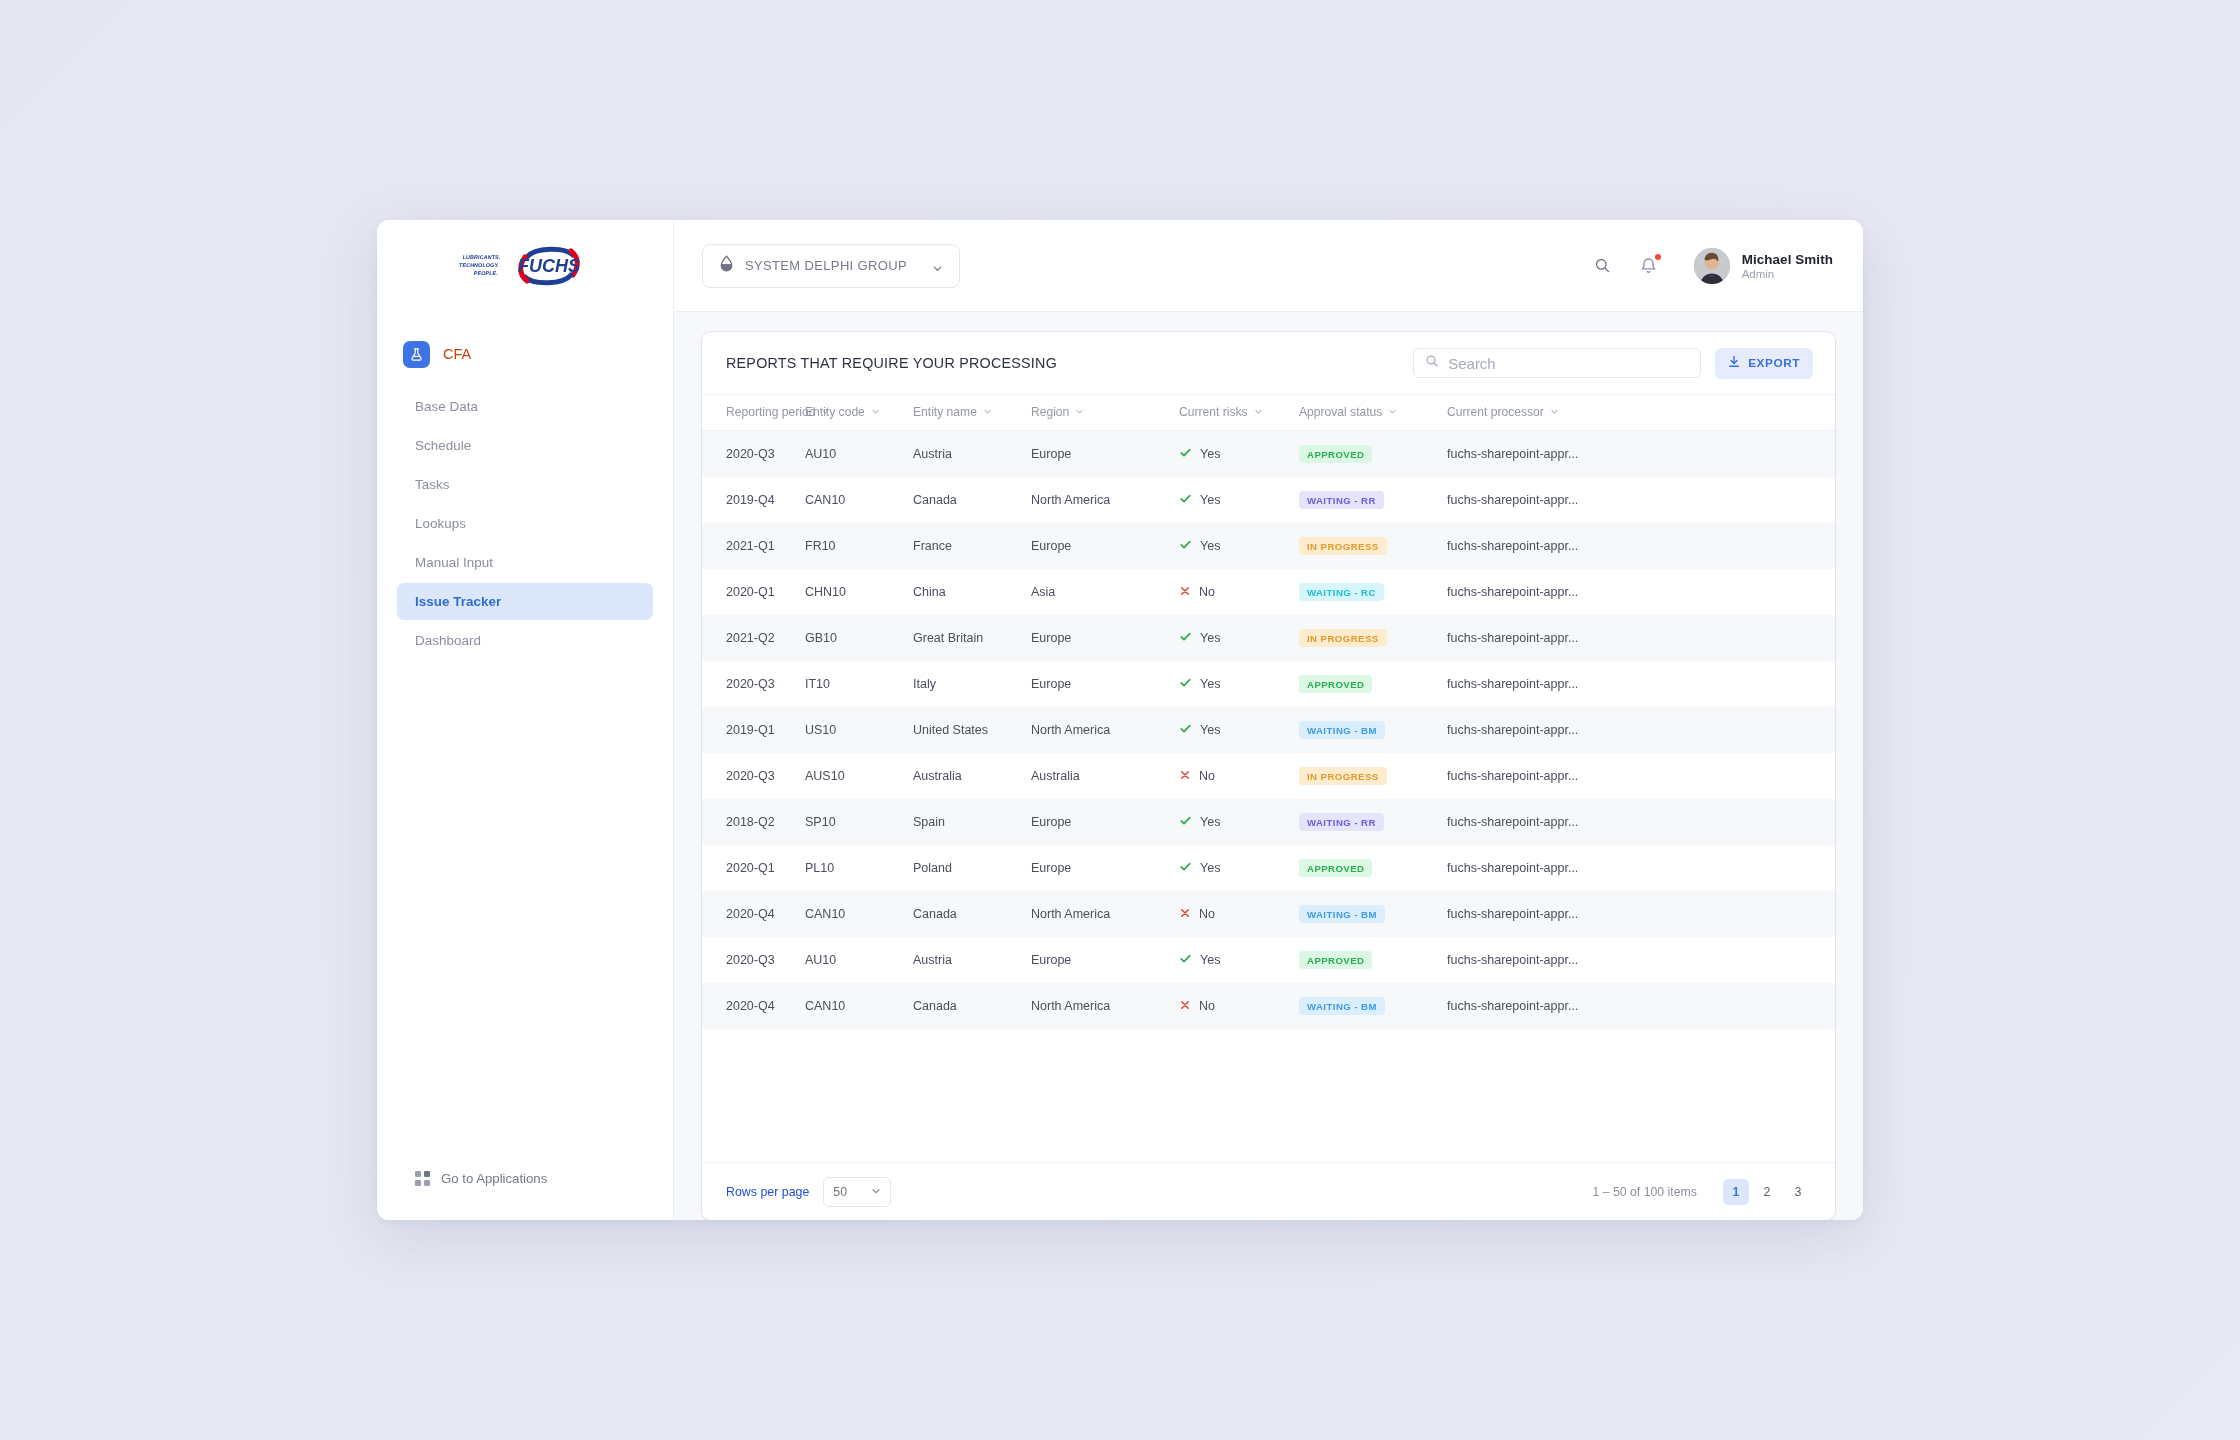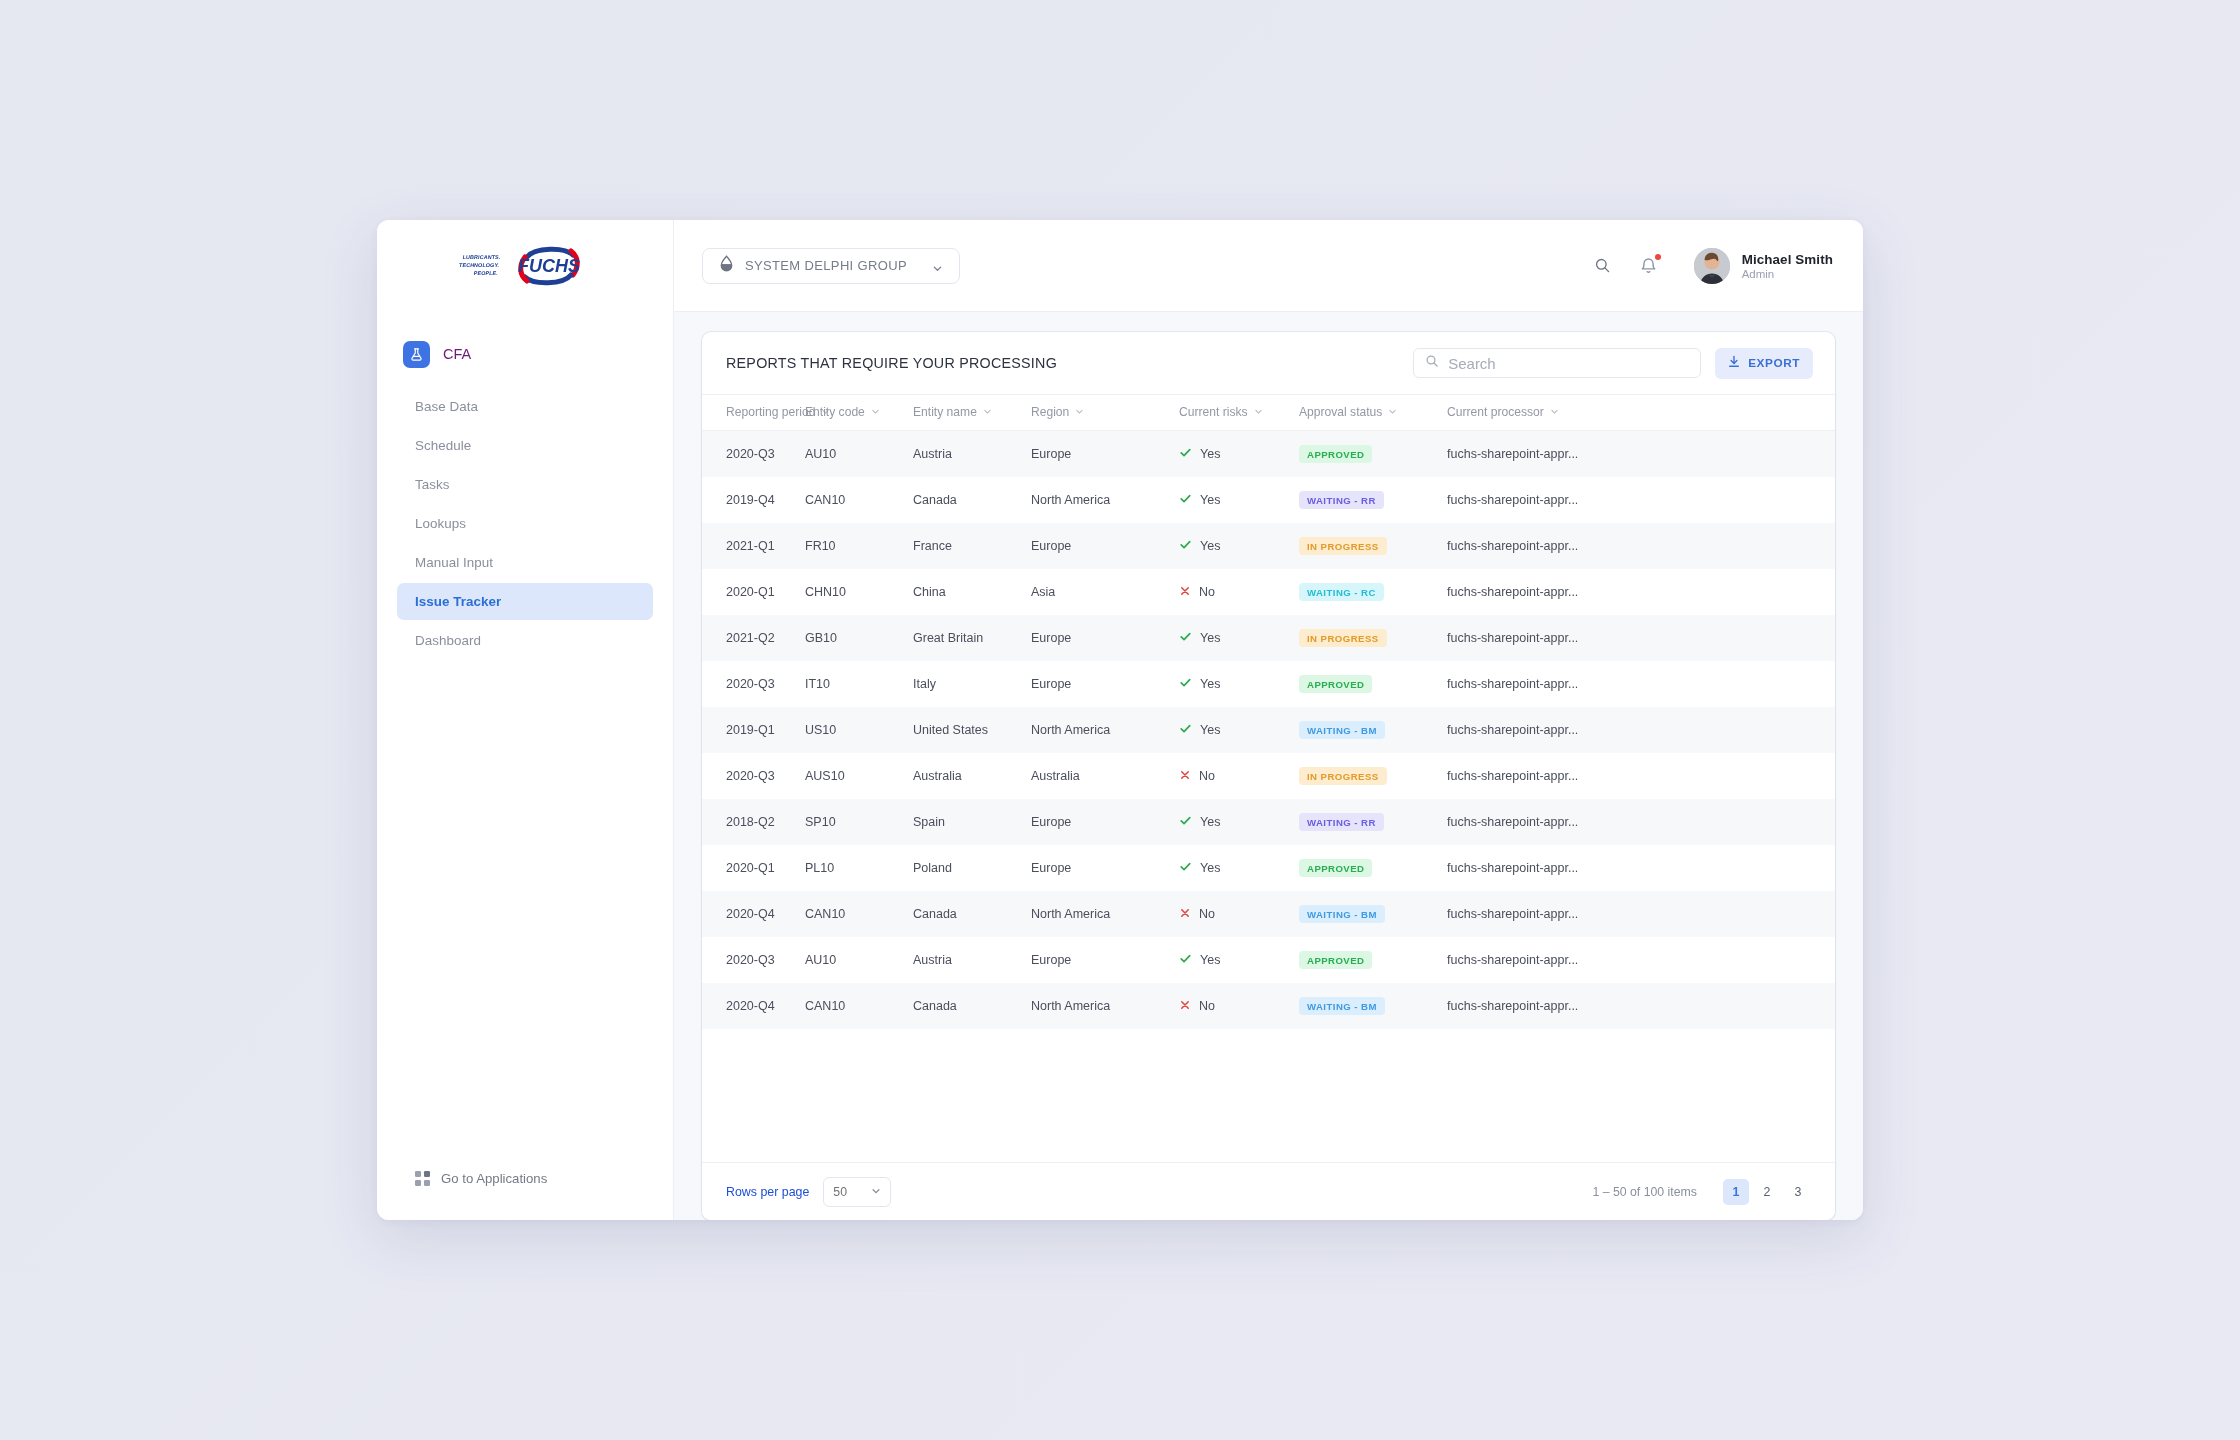--- a/index.html
+++ b/index.html
@@ -45,21 +45,21 @@
 
   .app-item {
     display: flex; align-items: center; gap: 13px;
     padding: 0 0 0 26px; height: 40px; margin: 22px 0 14px 0;
   }
   .app-badge {
     width: 27px; height: 27px; border-radius: 7px;
     background: #3d73e3; display: flex; align-items: center; justify-content: center;
     flex: 0 0 auto;
   }
-  .app-title { font-size: 14.5px; color: #701a75; font-weight: 500; }
+  .app-title { font-size: 14.5px; color: #c2410c; font-weight: 500; }
 
   .nav { display: flex; flex-direction: column; padding: 0 20px; gap: 2px; justify-content: center; }
   .nav-item {
     height: 37px; display: flex; align-items: center;
     padding: 0 18px; border-radius: 7px;
     font-size: 13.4px; color: #8a8f9c; cursor: pointer;
     letter-spacing: .05px;
   }
   .nav-item.active { background: #dce7fb; color: #2b6fd6; font-weight: 600; }
 
@@ -80,21 +80,21 @@
 
   
   .main { flex: 1 1 auto; display: flex; flex-direction: column; background: #f7f8fc; min-width: 0; }
 
   .topbar {
     height: 92px; background: #ffffff; border-bottom: 1px solid #eceef3;
     display: flex; align-items: center; padding: 0 30px 0 28px; gap: 16px;
     flex: 0 0 auto;
   }
   .group-select {
-    height: 36px; min-width: 258px; border: 1px solid #e3e6ee; border-radius: 8px;
+    height: 44px; min-width: 258px; border: 1px solid #e3e6ee; border-radius: 8px;
     display: flex; align-items: center; gap: 11px; padding: 0 16px;
     background: #fff; cursor: pointer;
   }
   .group-label { font-size: 13px; color: #767c89; letter-spacing: .35px; flex: 1 1 auto; }
   .chev { width: 11px; height: 11px; flex: 0 0 auto; }
   .topbar-spacer { flex: 1 1 auto; }
   .icon-btn { width: 30px; height: 30px; display:flex; align-items:center; justify-content:center; cursor:pointer; position:relative; }
   .notif-dot {
     position: absolute; top: 3px; right: 3px; width: 6px; height: 6px;
     border-radius: 50%; background: #f0443c;

